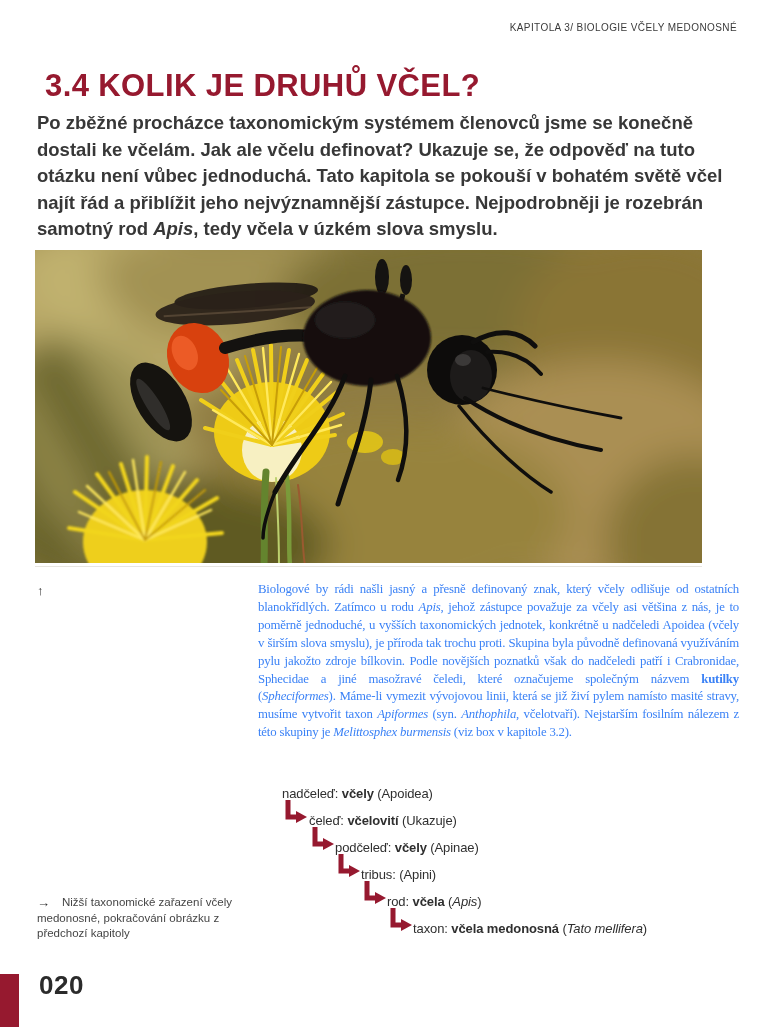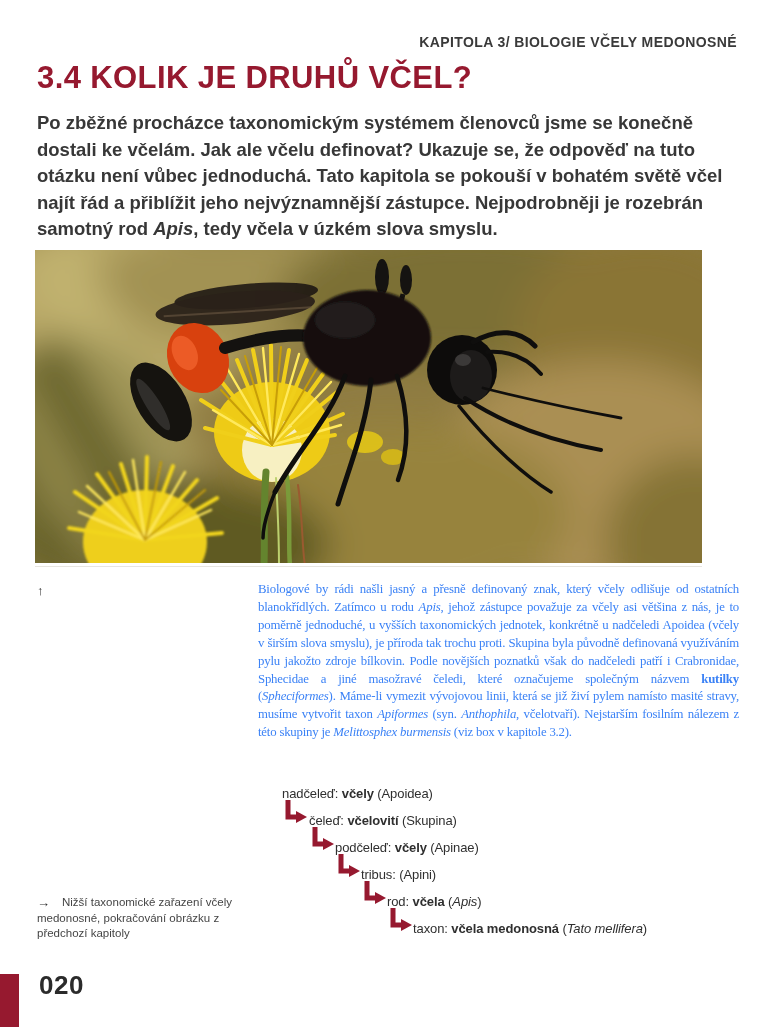--- a/index.html
+++ b/index.html
@@ -5,21 +5,21 @@
   html,body{margin:0;padding:0;}
   body{
     width:771px;height:1030px;position:relative;background:#ffffff;
     font-family:"Liberation Sans",sans-serif;color:#2f2f2f;overflow:hidden;
   }
   .s-b{font-weight:700;}
   .s-i{font-style:italic;}
 
   .running-head{
     position:absolute;top:22px;right:34px;
-    font-size:14px;font-weight:700;letter-spacing:.4px;color:#3a3a3a;margin-top:12px;
+    font-size:10px;font-weight:400;letter-spacing:.4px;color:#3a3a3a;
   }
   .chapter-title{
     position:absolute;left:37px;top:60px;
     font-size:31px;font-weight:700;letter-spacing:.4px;color:#96192f;
   }
   .intro{
     position:absolute;left:37px;top:110px;width:704px;
     font-size:18.5px;line-height:26.6px;color:#373737;font-weight:bold;
   }
   .photo-frame{
@@ -58,21 +58,21 @@
   }
   .bleed-block{
     position:absolute;left:0;top:974px;width:19px;height:53px;background:#96192f;
   }
 </style>
 </head>
 <body>
 
 <div class="running-head">KAPITOLA 3/ BIOLOGIE VČELY MEDONOSNÉ</div>
 
-<h1 class="chapter-title" style="margin:0">3.4 KOLIK JE DRUHŮ VČEL?</h1>
+<h1 class="chapter-title" style="margin:8px">3.4 KOLIK JE DRUHŮ VČEL?</h1>
 
 <p class="intro" style="margin:0"><span>Po zběžné procházce taxonomickým systémem členovců jsme se konečně dostali ke včelám. Jak ale včelu definovat? Ukazuje se, že odpověď na tuto otázku není vůbec jednoduchá. Tato kapitola se pokouší v bohatém světě včel najít řád a přiblížit jeho nejvýznamnější zástupce. Nejpodrobněji je rozebrán samotný rod </span><span class="s-i">Apis</span><span>, tedy včela v úzkém slova smyslu.</span></p>
 
 <div class="photo-frame">
   <svg width="667" height="313" viewBox="0 0 667 313" aria-hidden="true">
     <defs>
       <filter id="bg-blur" x="-30%" y="-30%" width="160%" height="160%">
           <feGaussianBlur stdDeviation="18"></feGaussianBlur>
         </filter>
       <filter id="soft-blur" x="-30%" y="-30%" width="160%" height="160%">
@@ -216,21 +216,21 @@
 <div class="photo-shadow"></div>
 
 <div class="caption caption-1">
   <span class="marker">↑</span>
 </div>
 
 <p class="body-text" style="margin:0"><span>Biologové by rádi našli jasný a přesně definovaný znak, který včely odlišuje od ostatních blanokřídlých. Zatímco u rodu </span><span class="s-i">Apis</span><span>, jehož zástupce považuje za včely asi většina z nás, je to poměrně jednoduché, u vyšších taxonomických jednotek, konkrétně u nadčeledi Apoidea (včely v širším slova smyslu), je příroda tak trochu proti. Skupina byla původně definovaná využíváním pylu jakožto zdroje bílkovin. Podle novějších poznatků však do nadčeledi patří i Crabronidae, Sphecidae a jiné masožravé čeledi, které označujeme společným názvem </span><span class="s-b">kutilky</span><span> (</span><span class="s-i">Spheciformes</span><span>). Máme-li vymezit vývojovou linii, která se již živí pylem namísto masité stravy, musíme vytvořit taxon </span><span class="s-i">Apiformes</span><span> (syn. </span><span class="s-i">Anthophila</span><span>, včelotvaří). Nejstarším fosilním nálezem z této skupiny je </span><span class="s-i">Melittosphex burmensis</span><span> (viz box v kapitole 3.2).</span></p>
 
 <div class="taxonomy">
   <div class="tax-row" style="left:0px;top:0px"><span>nadčeleď: </span><span class="s-b">včely</span><span> (Apoidea)</span></div>
-  <div class="tax-row" style="left:27px;top:27px"><span>čeleď: </span><span class="s-b">včelovití</span><span> (Skupina)</span></div>
+  <div class="tax-row" style="left:27px;top:27px"><span>čeleď: </span><span class="s-b">včelovití</span><span> (Ukazuje)</span></div>
   <div class="tax-row" style="left:53px;top:54px"><span>podčeleď: </span><span class="s-b">včely</span><span> (Apinae)</span></div>
   <div class="tax-row" style="left:79px;top:81px"><span>tribus: (Apini)</span></div>
   <div class="tax-row" style="left:105px;top:108px"><span>rod: </span><span class="s-b">včela</span><span> (</span><span class="s-i">Apis</span><span>)</span></div>
   <div class="tax-row" style="left:131px;top:135px"><span>taxon: </span><span class="s-b">včela medonosná</span><span> (</span><span class="s-i">Tato mellifera</span><span>)</span></div>
 
   <svg class="tax-arrow" style="left:2px;top:14px" viewBox="0 0 24 26">
       <path d="M4,0 V17 H12" stroke="#96192f" stroke-width="5" fill="none"></path>
       <polygon points="12,11 12,23 23,17" fill="#96192f"></polygon>
     </svg>
   <svg class="tax-arrow" style="left:29px;top:41px" viewBox="0 0 24 26">

